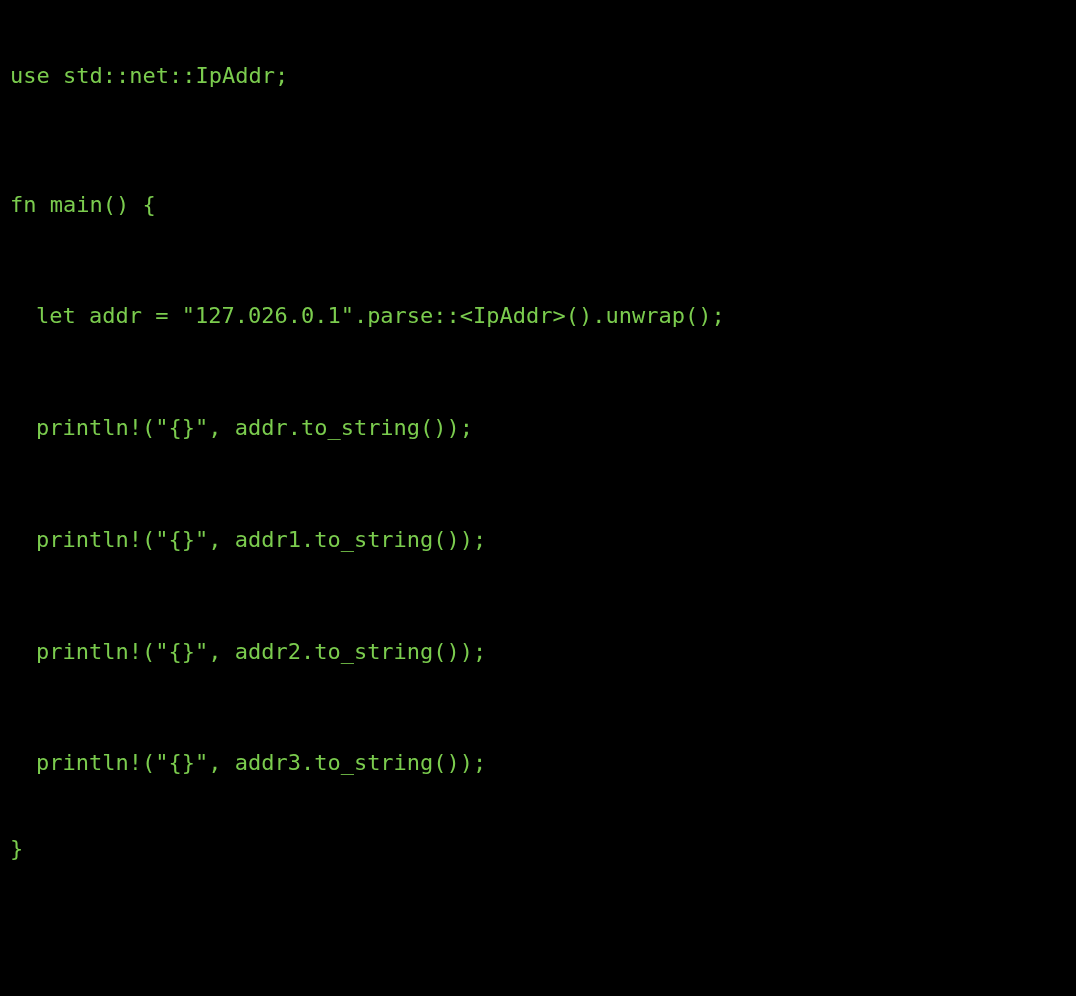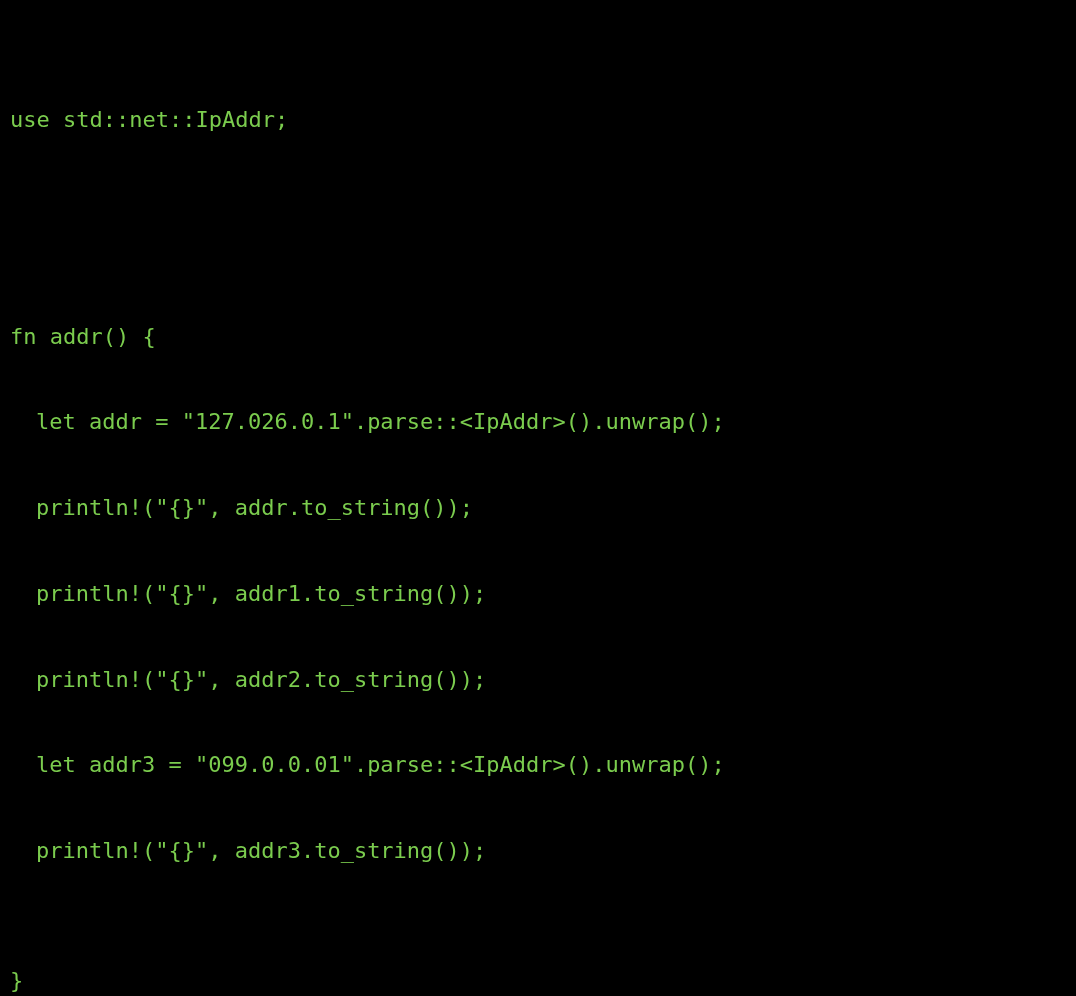--- a/index.html
+++ b/index.html
@@ -13,39 +13,38 @@
       height: 996px;
       overflow: hidden;
     }
     .code-area {
       padding: 12px 10px;
       white-space: pre;
       color: #7bcc4e;
     }
     .line {
       display: block;
-      margin-top: 44px;
     }
     .indent {
       padding-left: 26px;
       display: block;
+      margin-top: 26px;
     }
   </style>
 </head>
 <body>
 
 <div class="code-area">
 <span class="line">use std::net::IpAddr;</span>
 <span class="line"></span>
-<span class="line">fn addr() {</span>
+<span class="line">fn main() {</span>
 <span class="indent">let addr = "127.026.0.1".parse::&lt;IpAddr&gt;().unwrap();</span>
 <span class="indent">println!("{}", addr.to_string());</span>
 <span class="indent">println!("{}", addr1.to_string());</span>
 <span class="indent">println!("{}", addr2.to_string());</span>
-<span class="indent">let addr3 = "099.0.0.01".parse::&lt;IpAddr&gt;().unwrap();</span>
 <span class="indent">println!("{}", addr3.to_string());</span>
 <span class="line">}</span>
 <span class="line"></span>
 
 
 
 
 
 
 </div>

